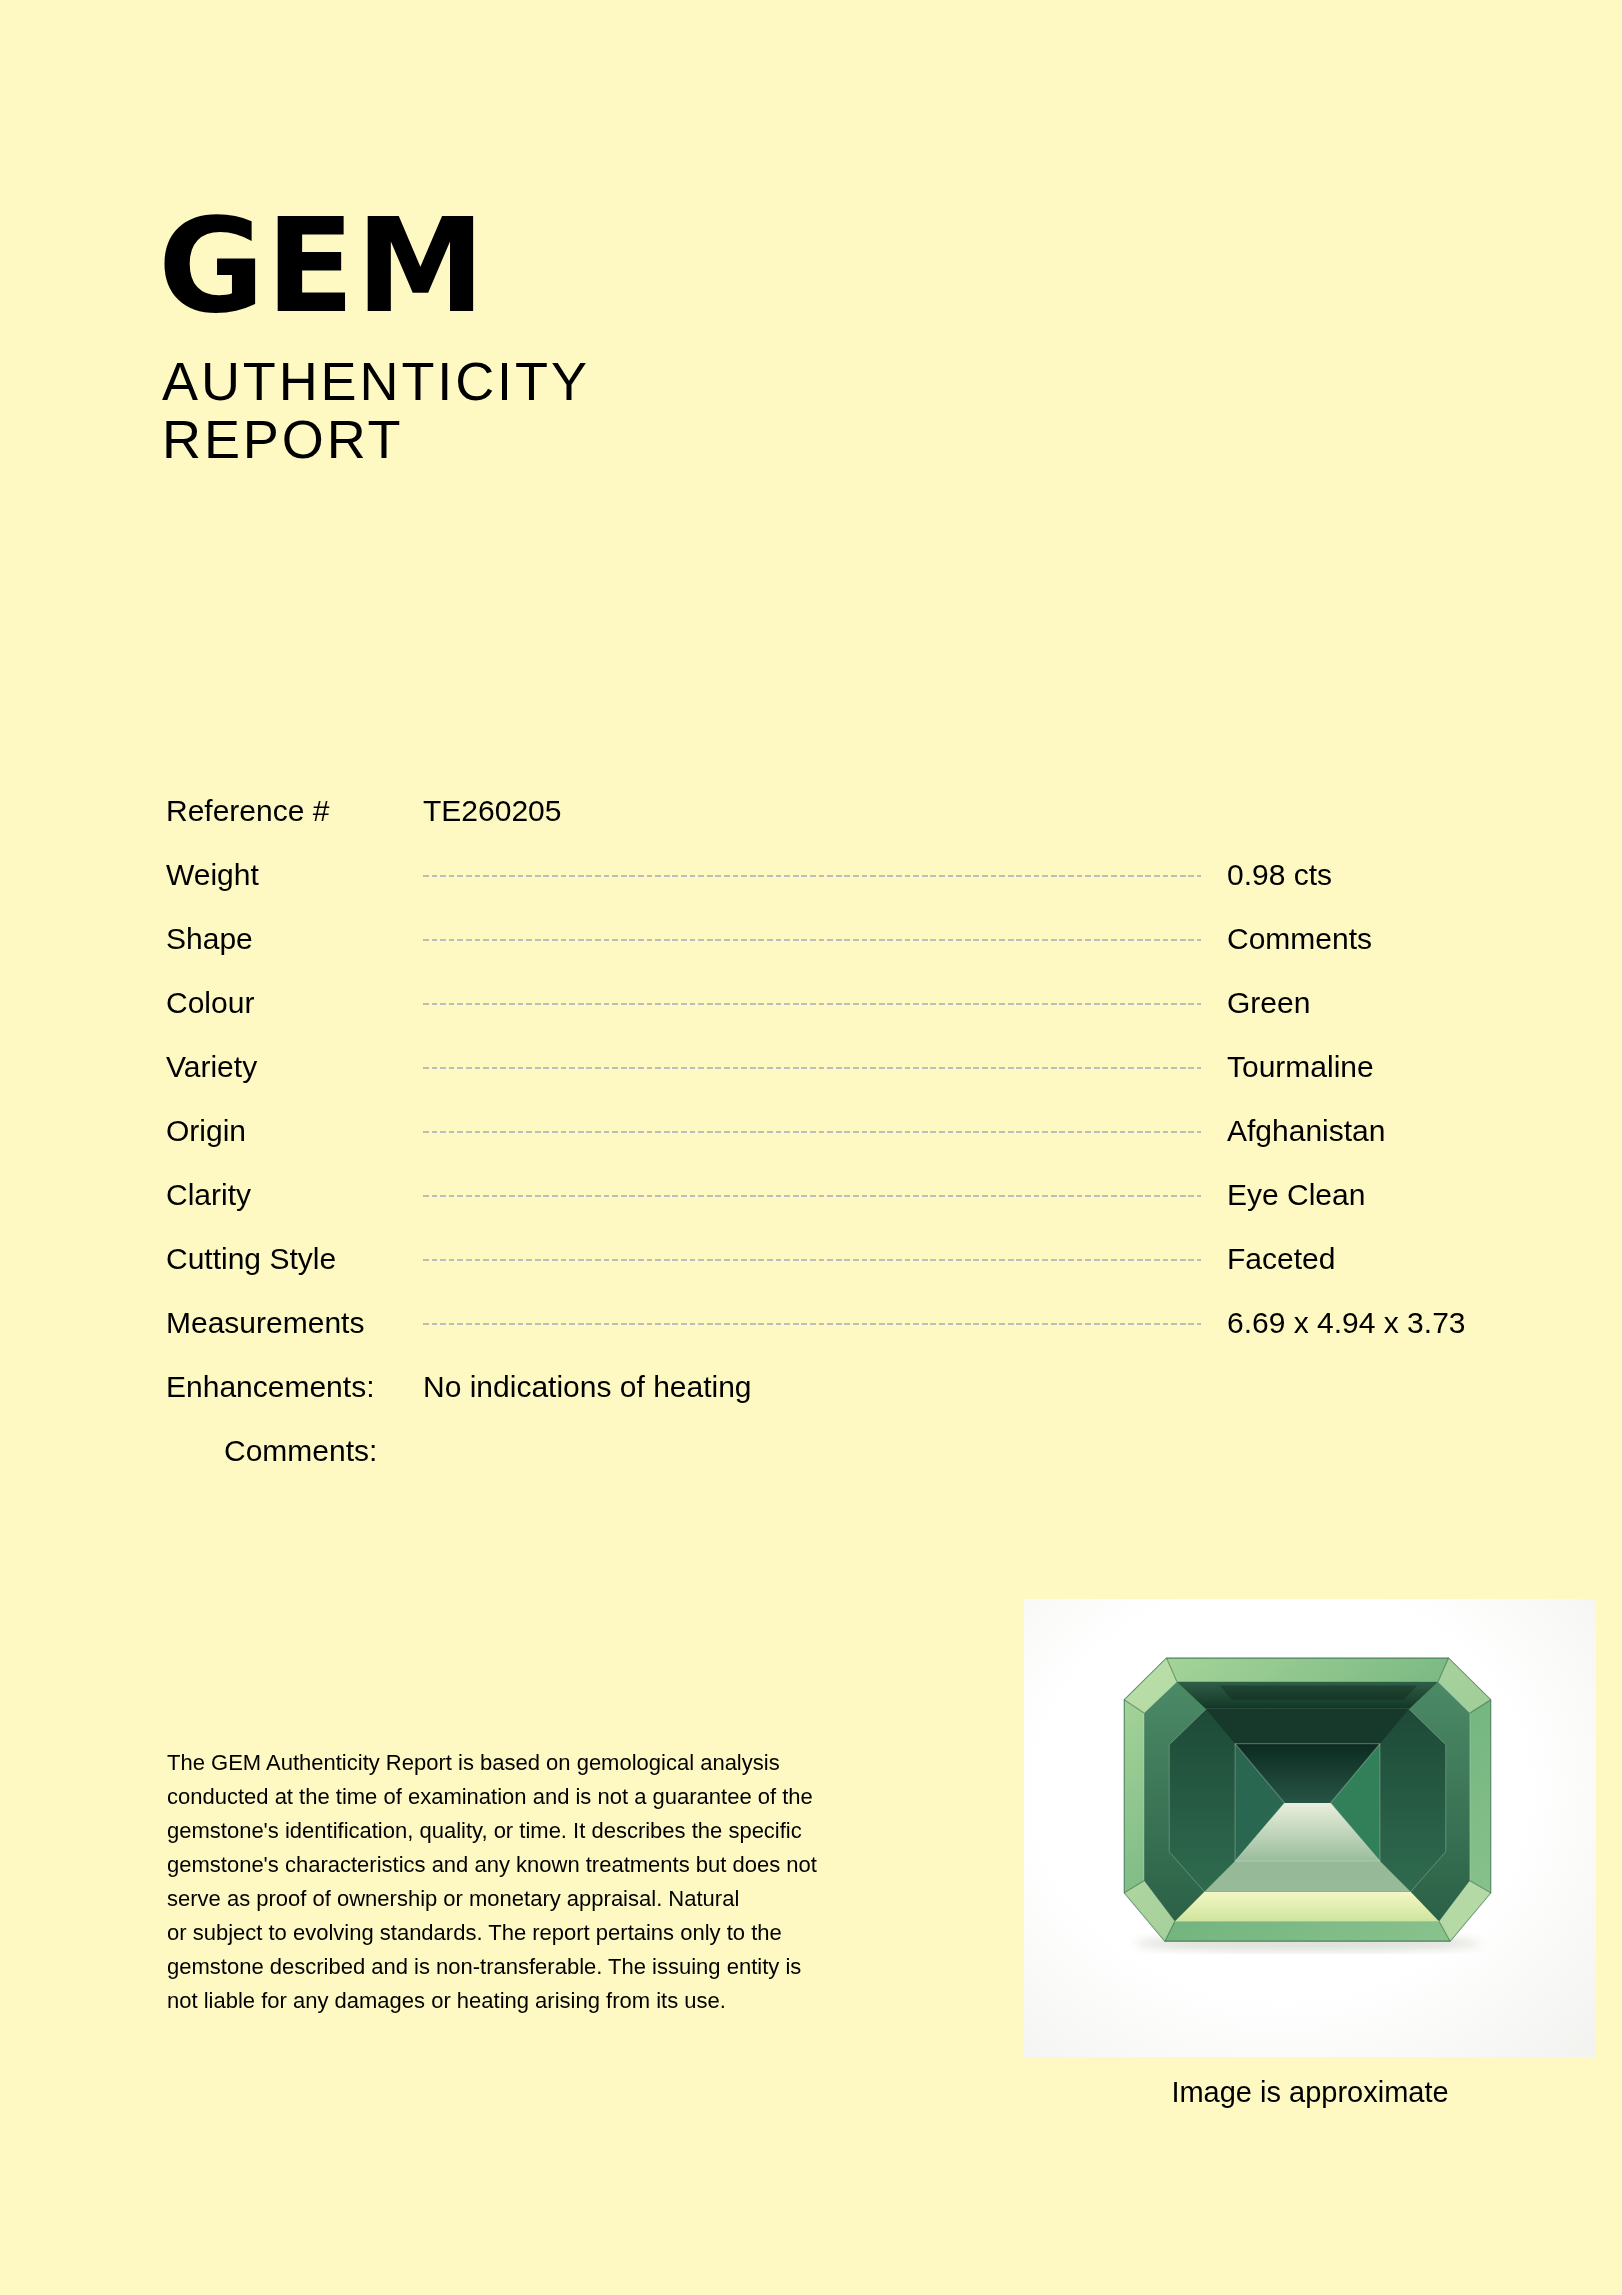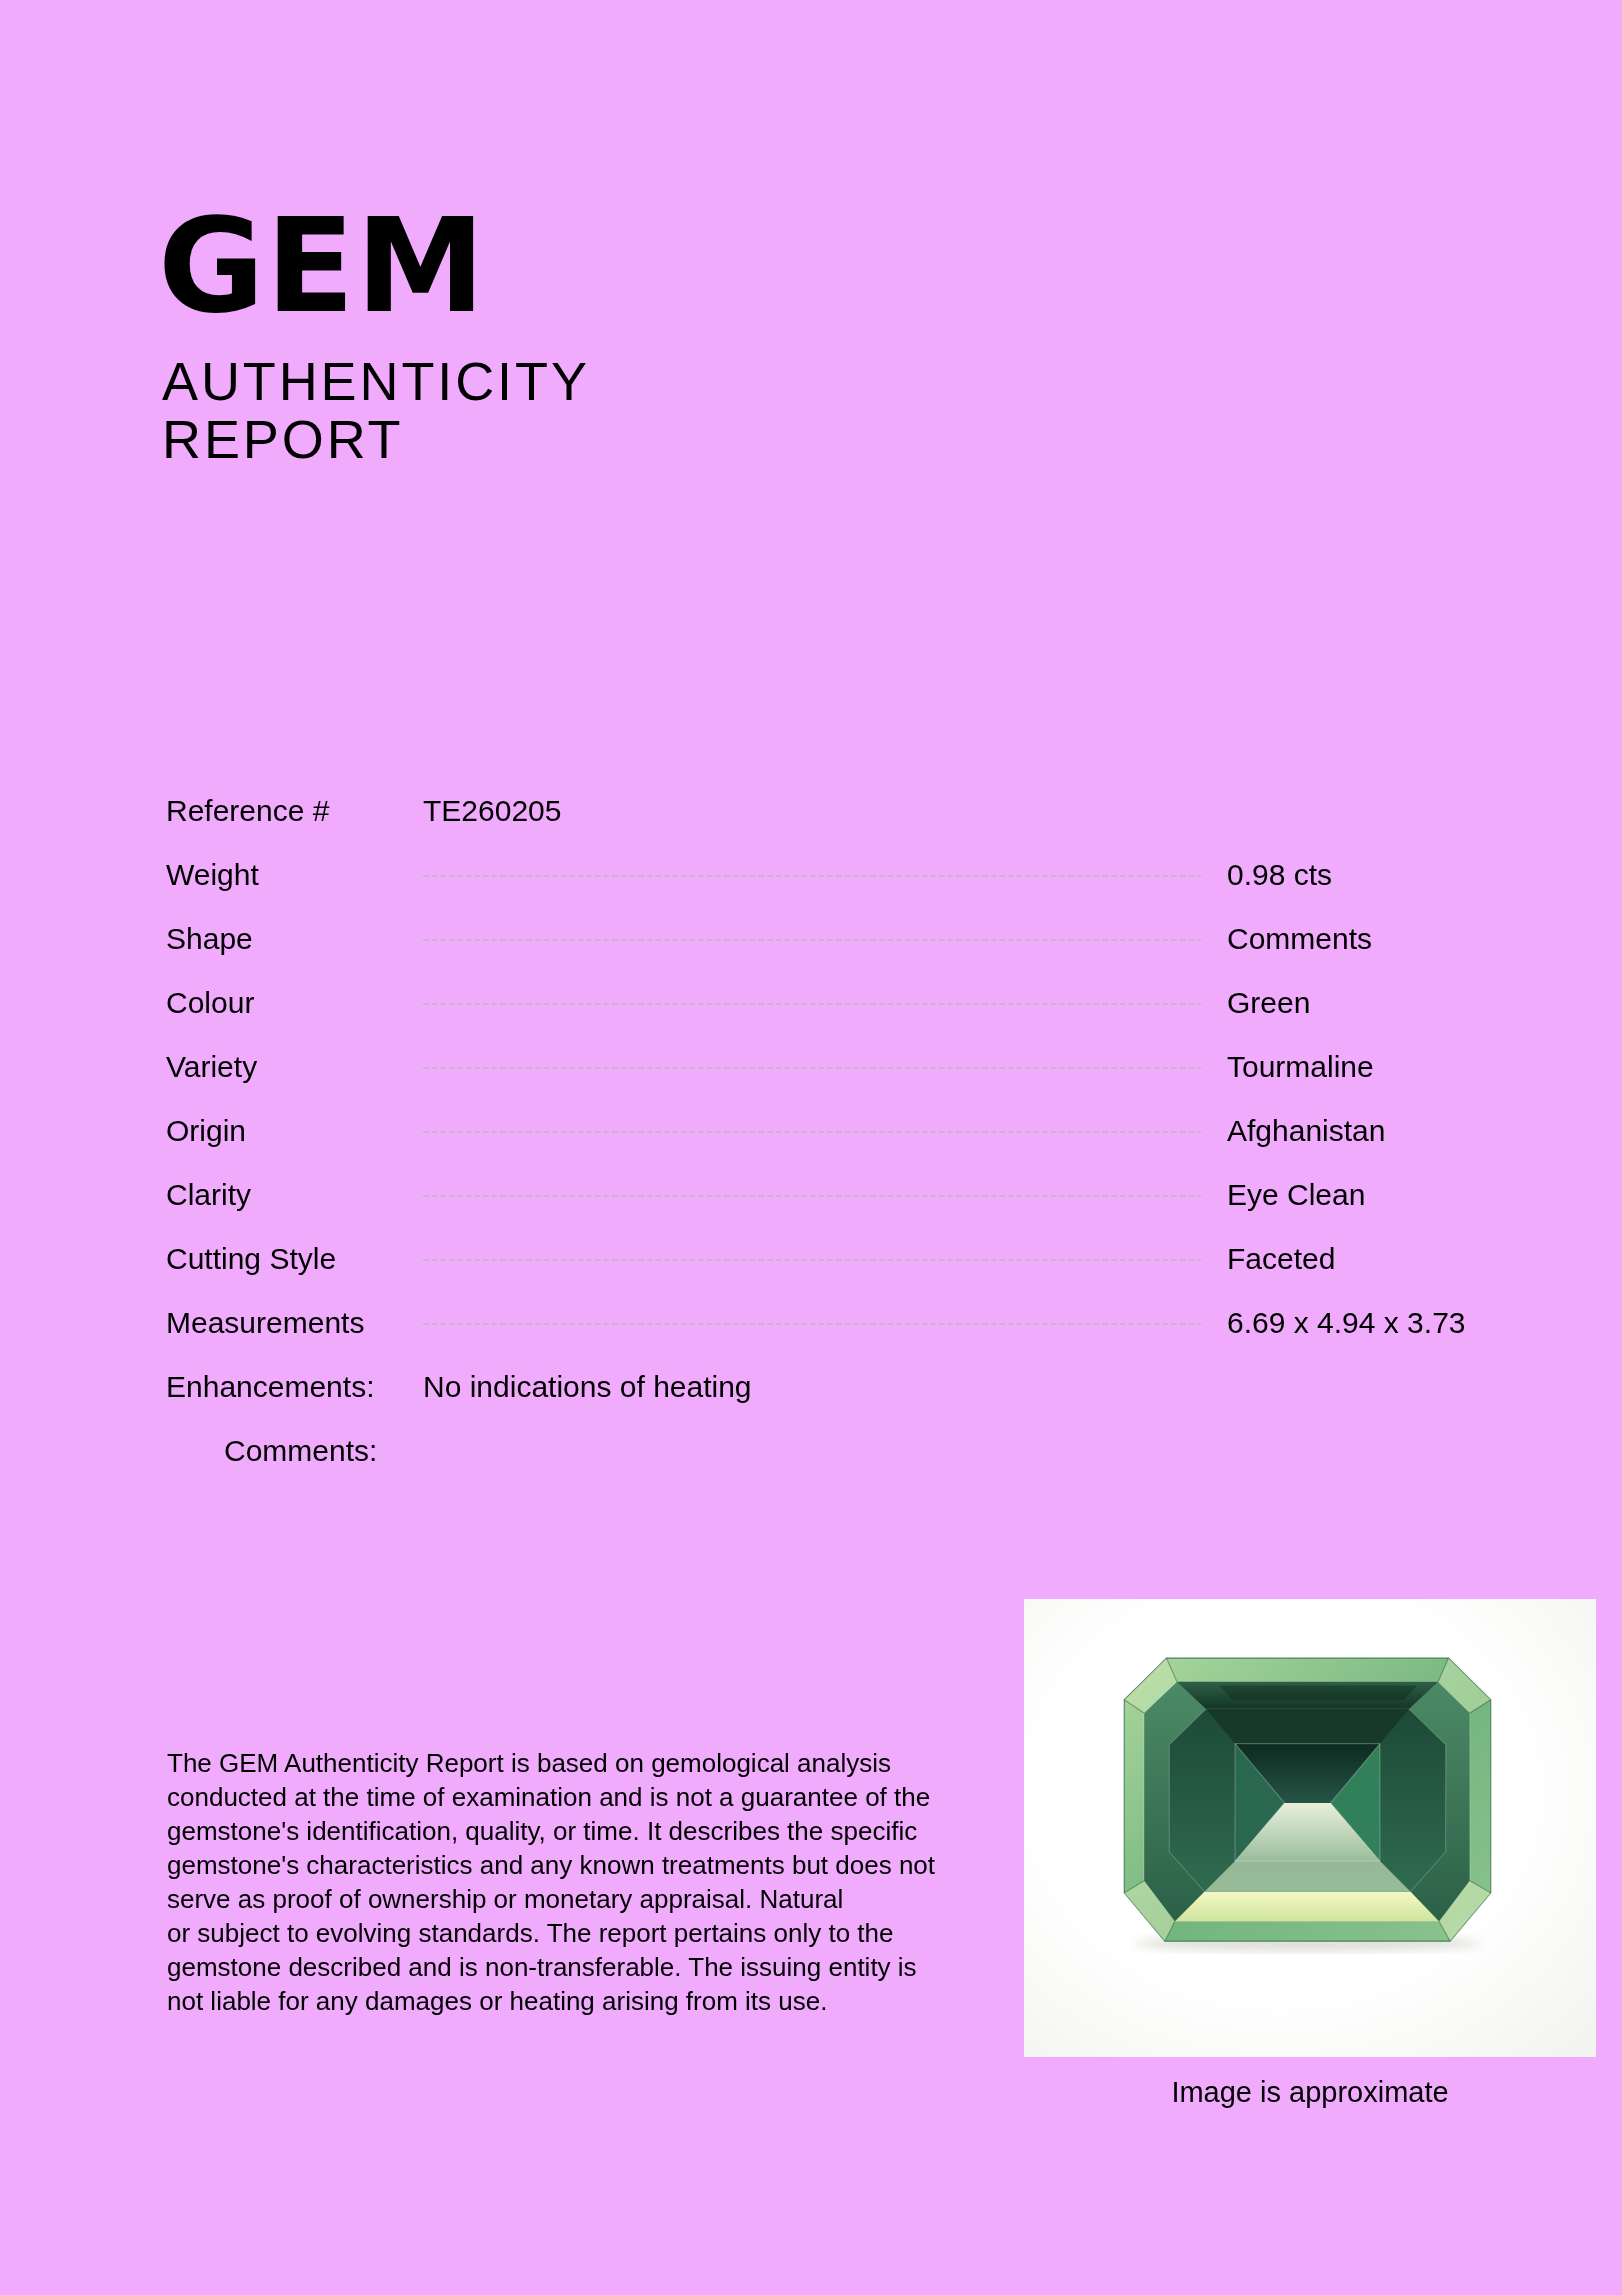--- a/index.html
+++ b/index.html
@@ -1,37 +1,37 @@
 <!DOCTYPE html>
 <html style="font-size:9.2px"><head>
 <meta charset="utf-8">
 <style>
   html,body{margin:0;padding:0;background:#ffffff;}
-  .page{position:relative;width:1622px;height:2295px;background:#f0abfc;overflow:hidden;
+  .page{position:relative;width:1622px;height:2295px;background:#fef9c3;overflow:hidden;
         font-family:"Liberation Sans","DejaVu Sans",sans-serif;color:#000;}
 
   
   .gem-title{position:absolute;left:158px;top:201px;font-family:"DejaVu Sans",sans-serif;
              font-weight:bold;font-size:130px;line-height:1;letter-spacing:1.1px;}
   .subtitle{position:absolute;left:162px;top:352px;font-size:54px;line-height:1.08;
             font-weight:400;letter-spacing:2.9px;}
 
   
   .fields{position:absolute;left:166px;top:796px;width:1316px;}
   .field-row{display:flex;align-items:flex-start;font-size:30px;line-height:1.0;
              margin-bottom:34px;white-space:nowrap;}
   .field-label{flex:0 0 257px;}
   .leader{flex:1 1 auto;height:2.3px;margin-top:15px;margin-right:26px;
           background:repeating-linear-gradient(to right,#bdbdbd 0 5.7px,transparent 5.7px 8.6px);}
   .field-value{flex:0 0 255px;white-space:nowrap;}
   .field-row.noleader .field-value{flex:0 0 auto;}
   .field-row.comments{padding-left:58px;margin-top:16px;}
 
   
-  .disclaimer{position:absolute;left:167px;top:1746px;font-size:26px;line-height:34px;}
+  .disclaimer{position:absolute;left:167px;top:1746px;font-size:22px;line-height:34px;}
   .disclaimer-line{white-space:nowrap;}
 
   
   .photo{position:absolute;left:1024px;top:1599px;width:572px;height:458px;
          background:radial-gradient(ellipse at 45% 42%, #ffffff 55%, #f2f2ef 100%);}
   .photo svg{position:absolute;left:86px;top:46px;}
   .caption{position:absolute;left:1024px;top:2076px;width:572px;text-align:center;font-size:29px;}
 </style>
 </head>
 <body>

